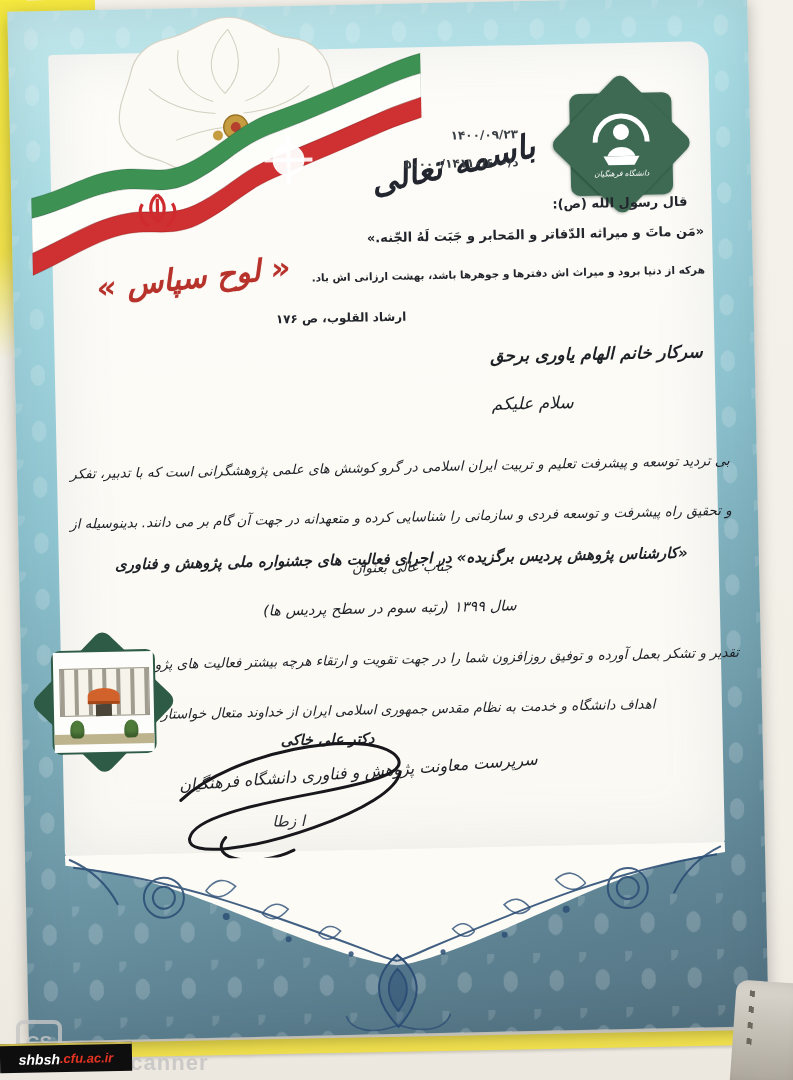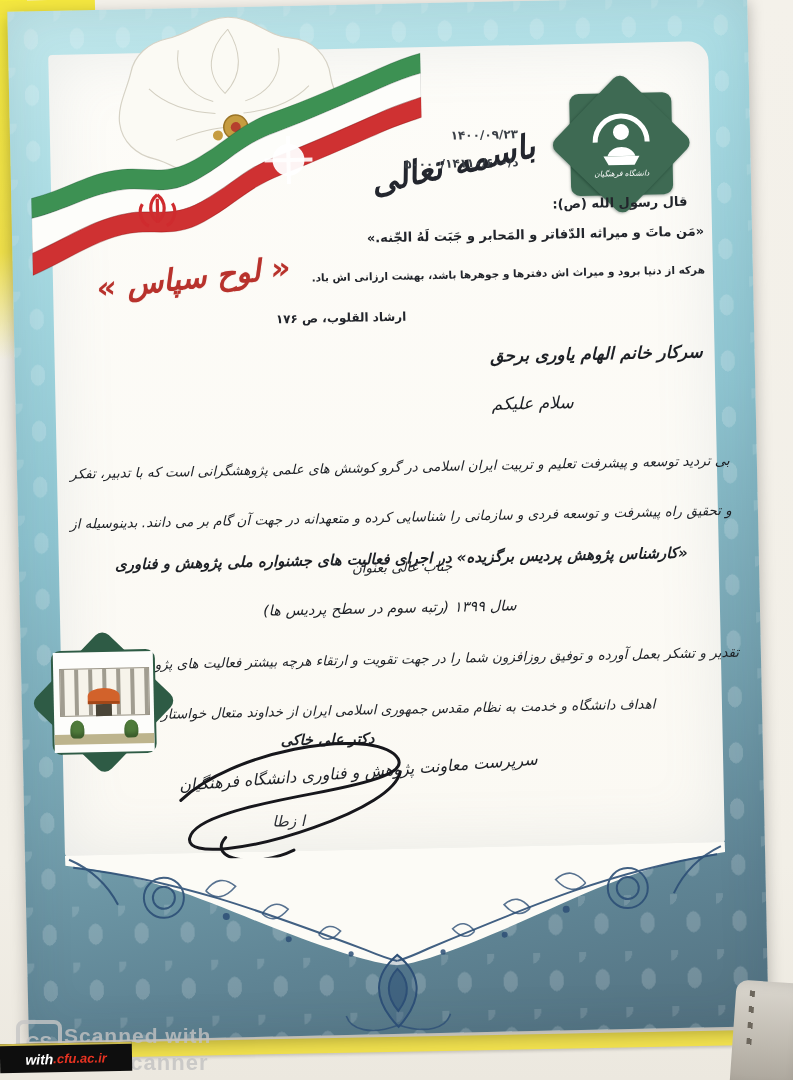--- a/index.html
+++ b/index.html
@@ -225,24 +225,23 @@
           <div class="bld-door"></div>
           <div class="bld-ground"></div>
           <div class="bush" style="left:16%;"></div>
           <div class="bush" style="right:16%;"></div>
         </div>
       </div>
     </div>
   </div>
 
   <div class="abs wm wm-box" style="left:16px;top:1020px;">CS</div>
-  <div class="abs wm wm-l1" style="left:64px;top:1024px;">Scanned with</div>
   <div class="abs wm wm-l2" style="left:64px;top:1050px;">CamScanner</div>
 
   <div class="abs url-strip">
-    <span class="url-site">with</span>
+    <span class="url-site">shbsh</span>
       <span class="url-domain">.cfu.ac.ir</span>
   </div>
 
   <div class="abs paper-clip">
       <i></i>
     </div>
 </div>
 
 </body></html>

